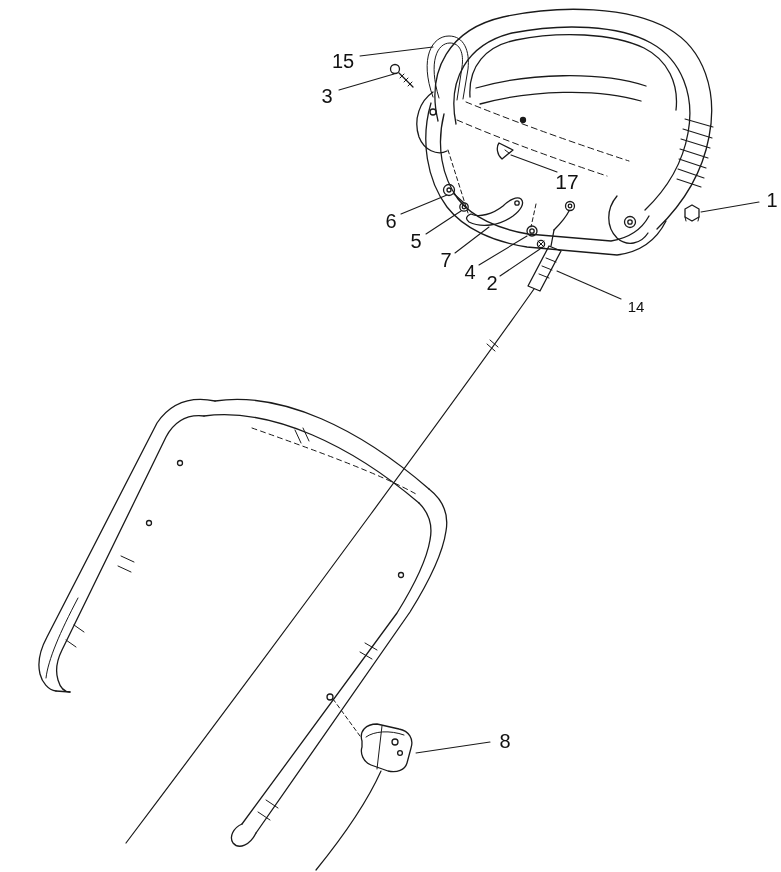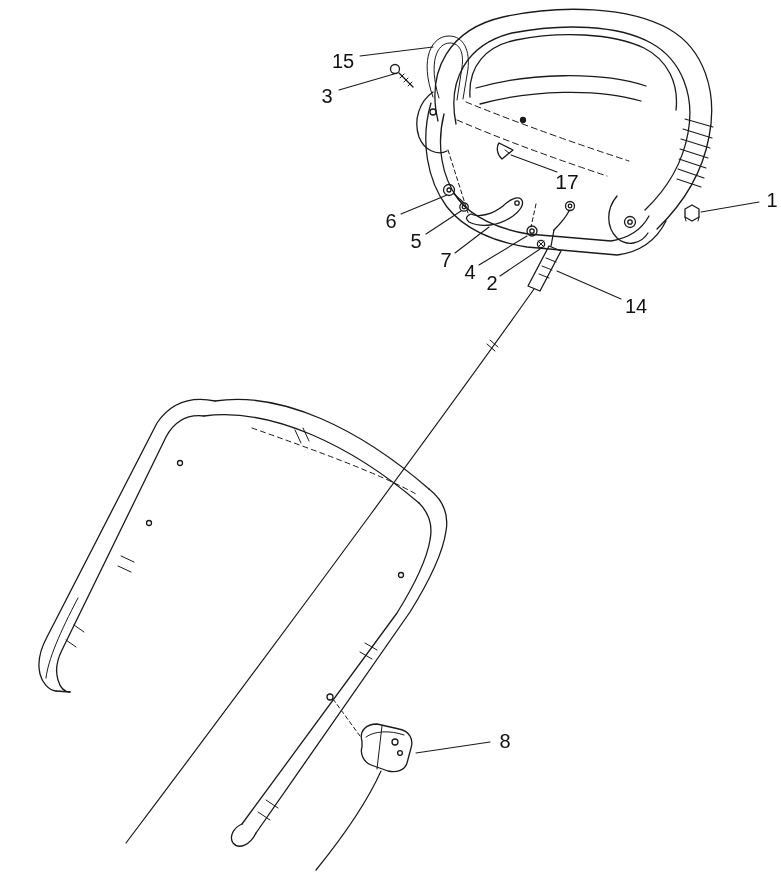--- a/index.html
+++ b/index.html
@@ -191,16 +191,16 @@
   </svg>
 
 <div class="part-label" style="left: 343px; top: 61px; color: rgb(17, 17, 17); font-size: 20px;">15</div>
     <div class="part-label" style="left: 327px; top: 96px; color: rgb(17, 17, 17); font-size: 20px;">3</div>
     <div class="part-label" style="left: 567px; top: 181px; color: rgb(17, 17, 17); font-size: 21px;">17</div>
     <div class="part-label" style="left: 391px; top: 221px; color: rgb(17, 17, 17); font-size: 20px;">6</div>
     <div class="part-label" style="left: 416px; top: 241px; color: rgb(17, 17, 17); font-size: 20px;">5</div>
     <div class="part-label" style="left: 446px; top: 260px; color: rgb(17, 17, 17); font-size: 20px;">7</div>
     <div class="part-label" style="left: 470px; top: 272px; color: rgb(17, 17, 17); font-size: 20px;">4</div>
     <div class="part-label" style="left: 492px; top: 283px; color: rgb(17, 17, 17); font-size: 20px;">2</div>
-    <div class="part-label" style="left: 636px; top: 306px; color: rgb(17, 17, 17); font-size: 20px;">14</div>
+    <div class="part-label" style="left: 636px; top: 306px; color: rgb(17, 17, 17); font-size: 15px;">14</div>
     <div class="part-label" style="left: 772px; top: 200px; color: rgb(17, 17, 17); font-size: 20px;">1</div>
     <div class="part-label" style="left: 505px; top: 741px; color: rgb(17, 17, 17); font-size: 20px;">8</div>
   </div>
 
 </body></html>

